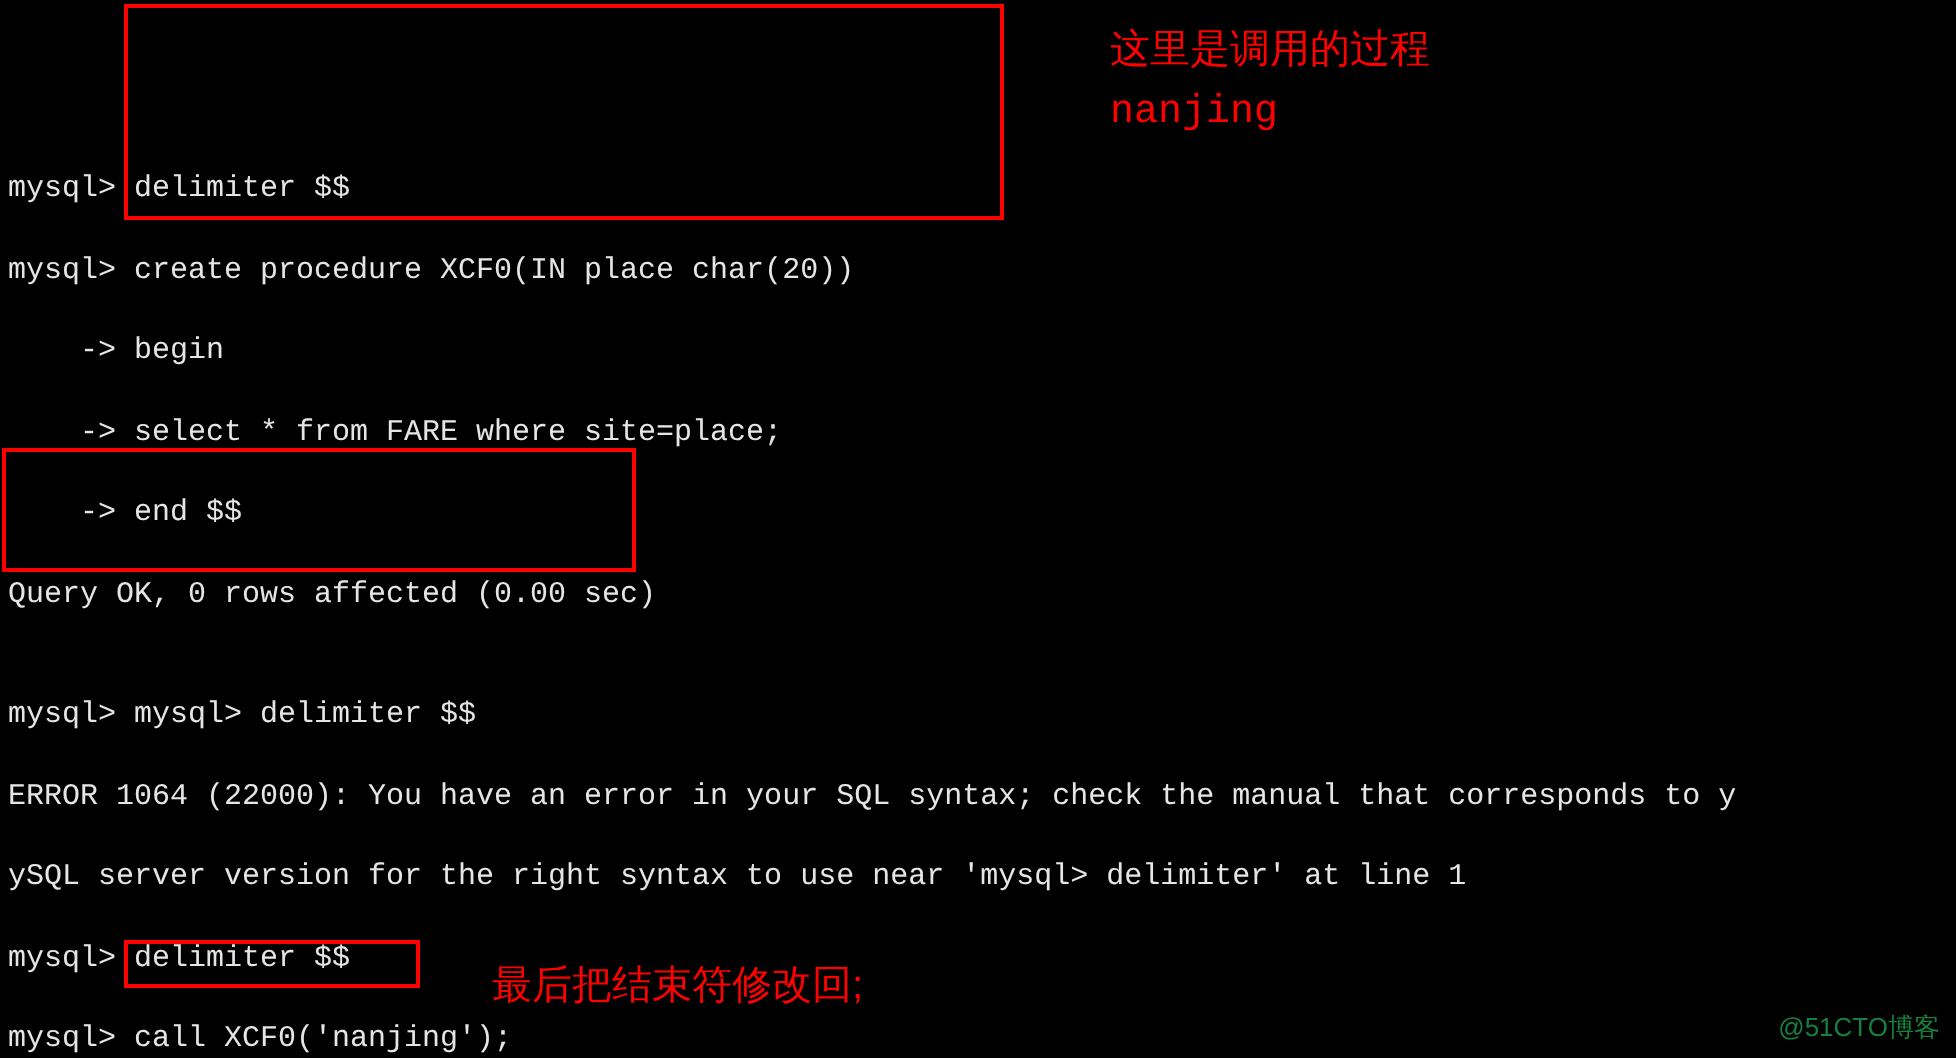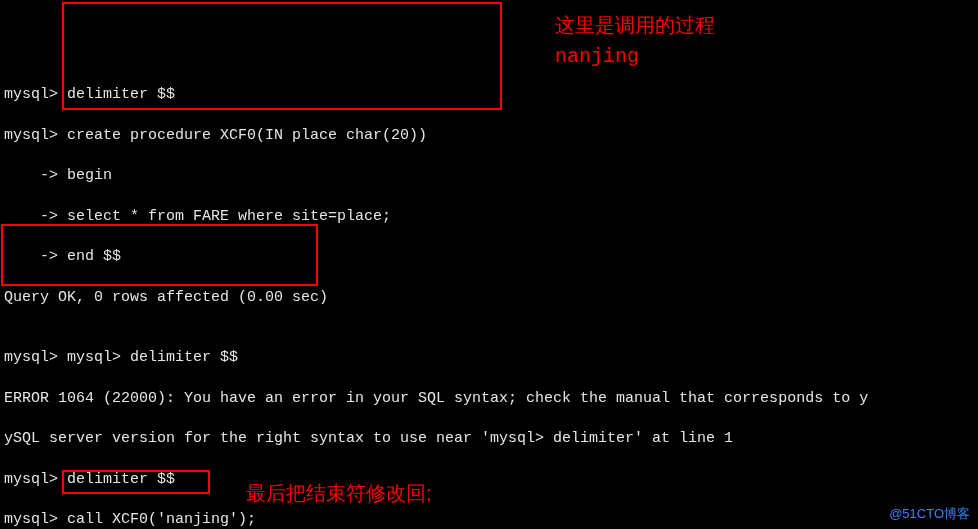--- a/index.html
+++ b/index.html
@@ -34,21 +34,21 @@
       color: #ff0000;
       font-family: 'Microsoft YaHei', 'SimHei', sans-serif;
       font-size: 20px;
       white-space: normal;
       line-height: 1.5;
     }
     .watermark {
       position: absolute;
       right: 8px;
       bottom: 6px;
-      color: #3b82f6;
+      color: #15803d;
       font-family: sans-serif;
       font-size: 13px;
     }
   </style>
 </head>
 <body>
 
 
 
 <div class="line">mysql&gt; delimiter $$</div>

